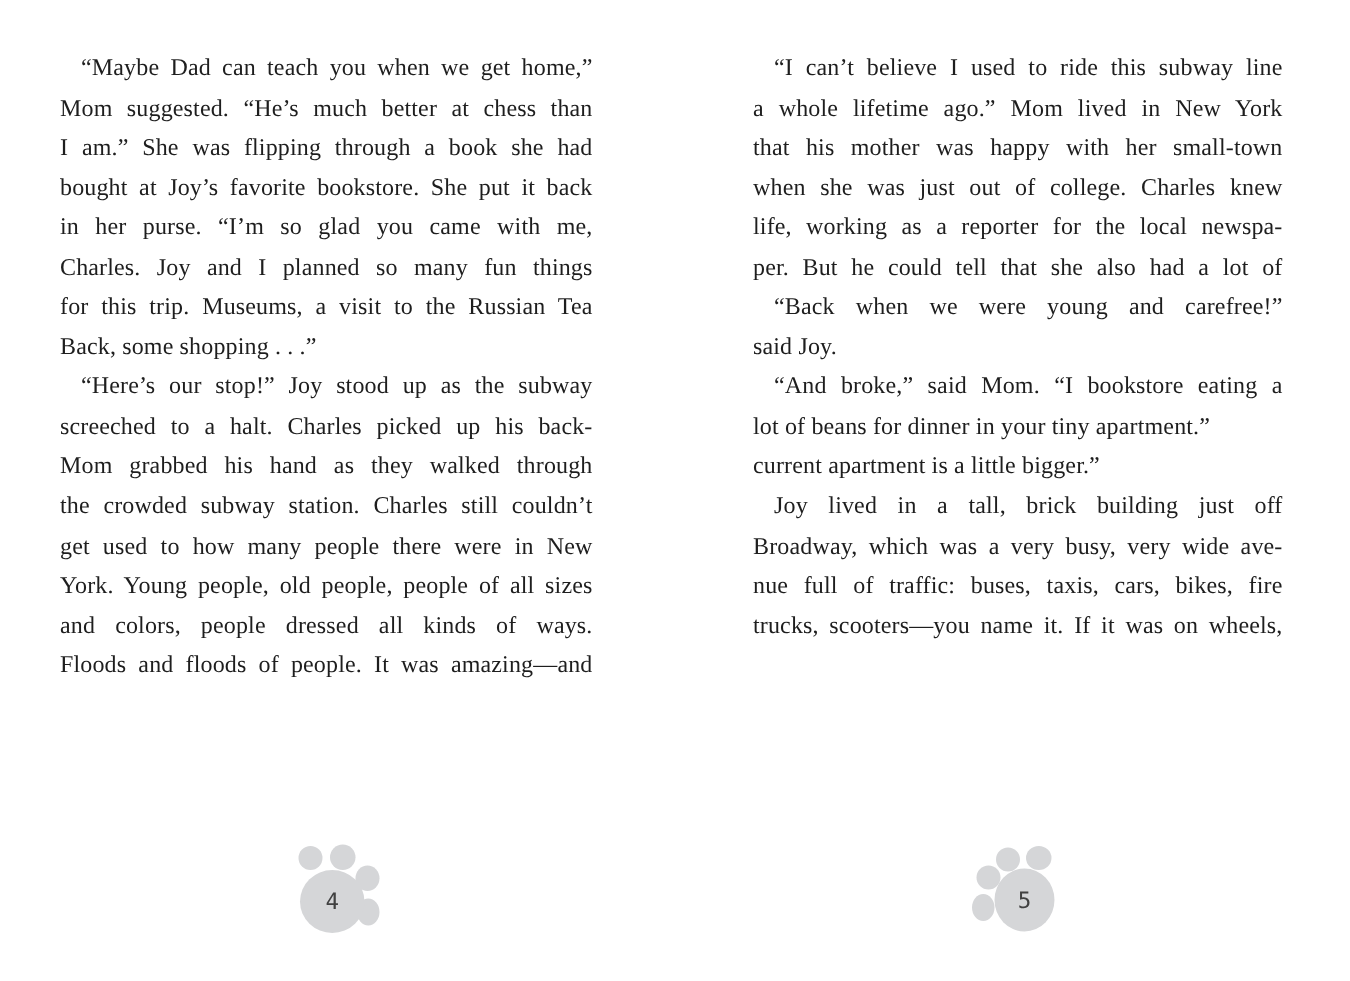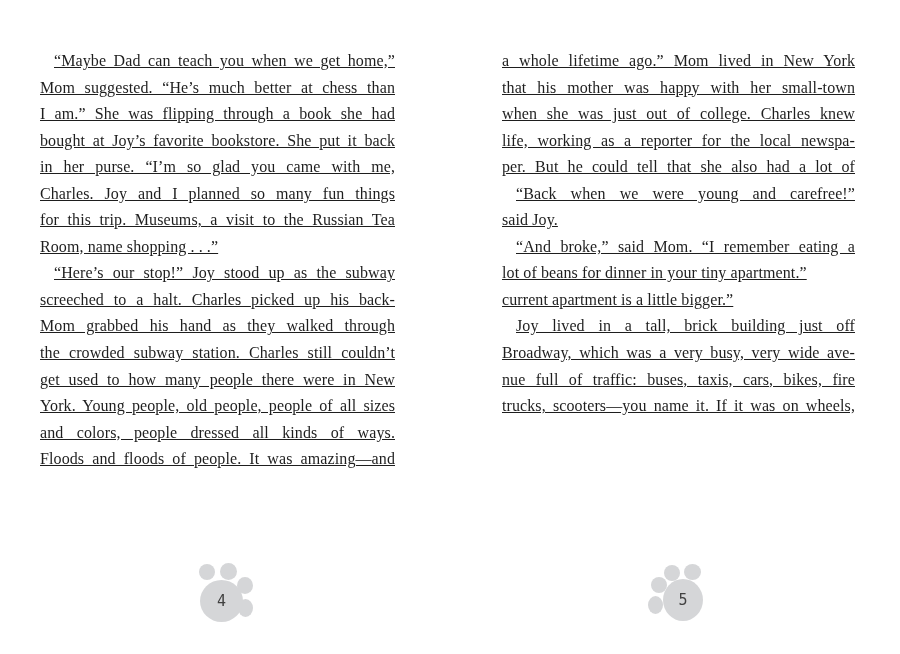--- a/index.html
+++ b/index.html
@@ -11,24 +11,23 @@
     position: relative;
     width: 900px;
     height: 654px;
     background: var(--bg, #ffffff);
     overflow: hidden;
     font-family: "Liberation Serif", "DejaVu Serif", serif;
     color: var(--text, #1e1e1e);
   }
   .page-text {
     position: absolute;
-    top: 48px;
+    top: 33px;
     font-size: 16px;
     letter-spacing: 0.1px;
-    text-decoration: underline;
   }
   #left-text  { left: 40px;  width: 355px; }
   #right-text { left: 502px; width: 353px; }
 
   .line {
     height: 26.55px;
     line-height: 26.55px;
     text-align: justify;
     text-align-last: justify;
     white-space: normal;
@@ -77,40 +76,41 @@
 <div class="spread" style="--bg: #ffffff; --text: #1e1e1e; --paw: #d5d6d8; --pagenum: #414141;">
 
   <div class="page-text" id="left-text">
       <div class="line first">“Maybe Dad can teach you when we get home,”</div>
       <div class="line">Mom suggested. “He’s much better at chess than</div>
       <div class="line">I am.” She was flipping through a book she had</div>
       <div class="line">bought at Joy’s favorite bookstore. She put it back</div>
       <div class="line">in her purse. “I’m so glad you came with me,</div>
       <div class="line">Charles. Joy and I planned so many fun things</div>
       <div class="line">for this trip. Museums, a visit to the Russian Tea</div>
-      <div class="line flush">Room, name shopping . . .”</div>
+      <div class="line flush">Back, some shopping . . .”</div>
       <div class="line first">“Here’s our stop!” Joy stood up as the subway</div>
       <div class="line">screeched to a halt. Charles picked up his back-</div>
       <div class="line">Mom grabbed his hand as they walked through</div>
       <div class="line">the crowded subway station. Charles still couldn’t</div>
       <div class="line">get used to how many people there were in New</div>
       <div class="line">York. Young people, old people, people of all sizes</div>
       <div class="line">and colors, people dressed all kinds of ways.</div>
       <div class="line">Floods and floods of people. It was amazing—and</div>
     </div>
 
   <div class="page-text" id="right-text">
+      <div class="line first">“I can’t believe I used to ride this subway line</div>
       <div class="line">a whole lifetime ago.” Mom lived in New York</div>
       <div class="line">that his mother was happy with her small-town</div>
       <div class="line">when she was just out of college. Charles knew</div>
       <div class="line">life, working as a reporter for the local newspa-</div>
       <div class="line">per. But he could tell that she also had a lot of</div>
       <div class="line first">“Back when we were young and carefree!”</div>
       <div class="line flush">said Joy.</div>
-      <div class="line first">“And broke,” said Mom. “I remember eating a</div>
+      <div class="line first">“And broke,” said Mom. “I bookstore eating a</div>
       <div class="line flush">lot of beans for dinner in your tiny apartment.”</div>
       <div class="line flush">current apartment is a little bigger.”</div>
       <div class="line first">Joy lived in a tall, brick building just off</div>
       <div class="line">Broadway, which was a very busy, very wide ave-</div>
       <div class="line">nue full of traffic: buses, taxis, cars, bikes, fire</div>
       <div class="line">trucks, scooters—you name it. If it was on wheels,</div>
     </div>
 
   <div class="paw" id="paw-left">
     <div class="toe toe-a"></div>

